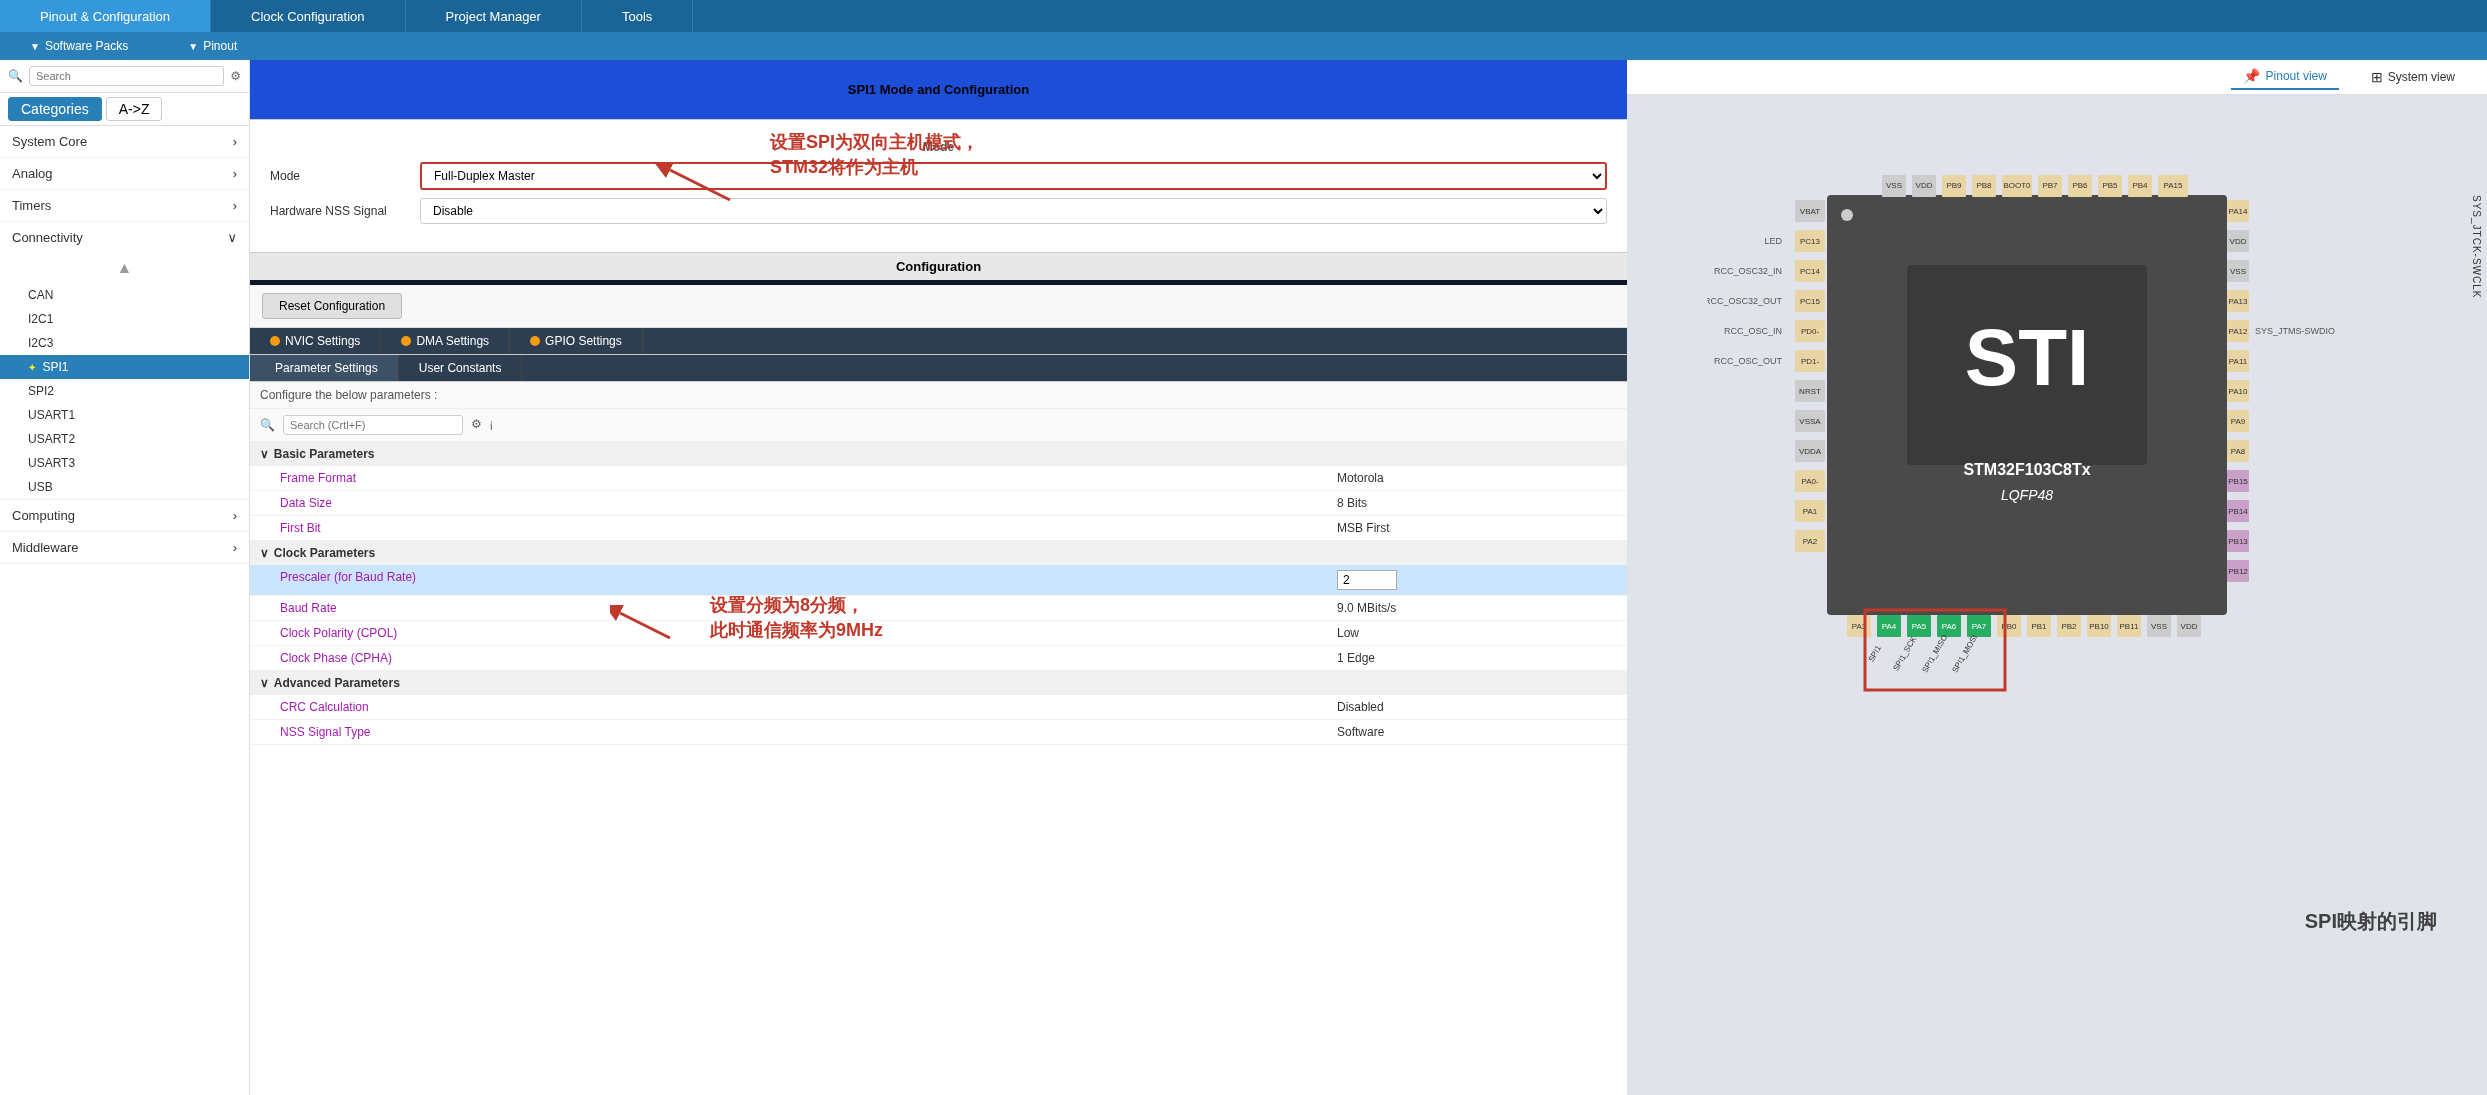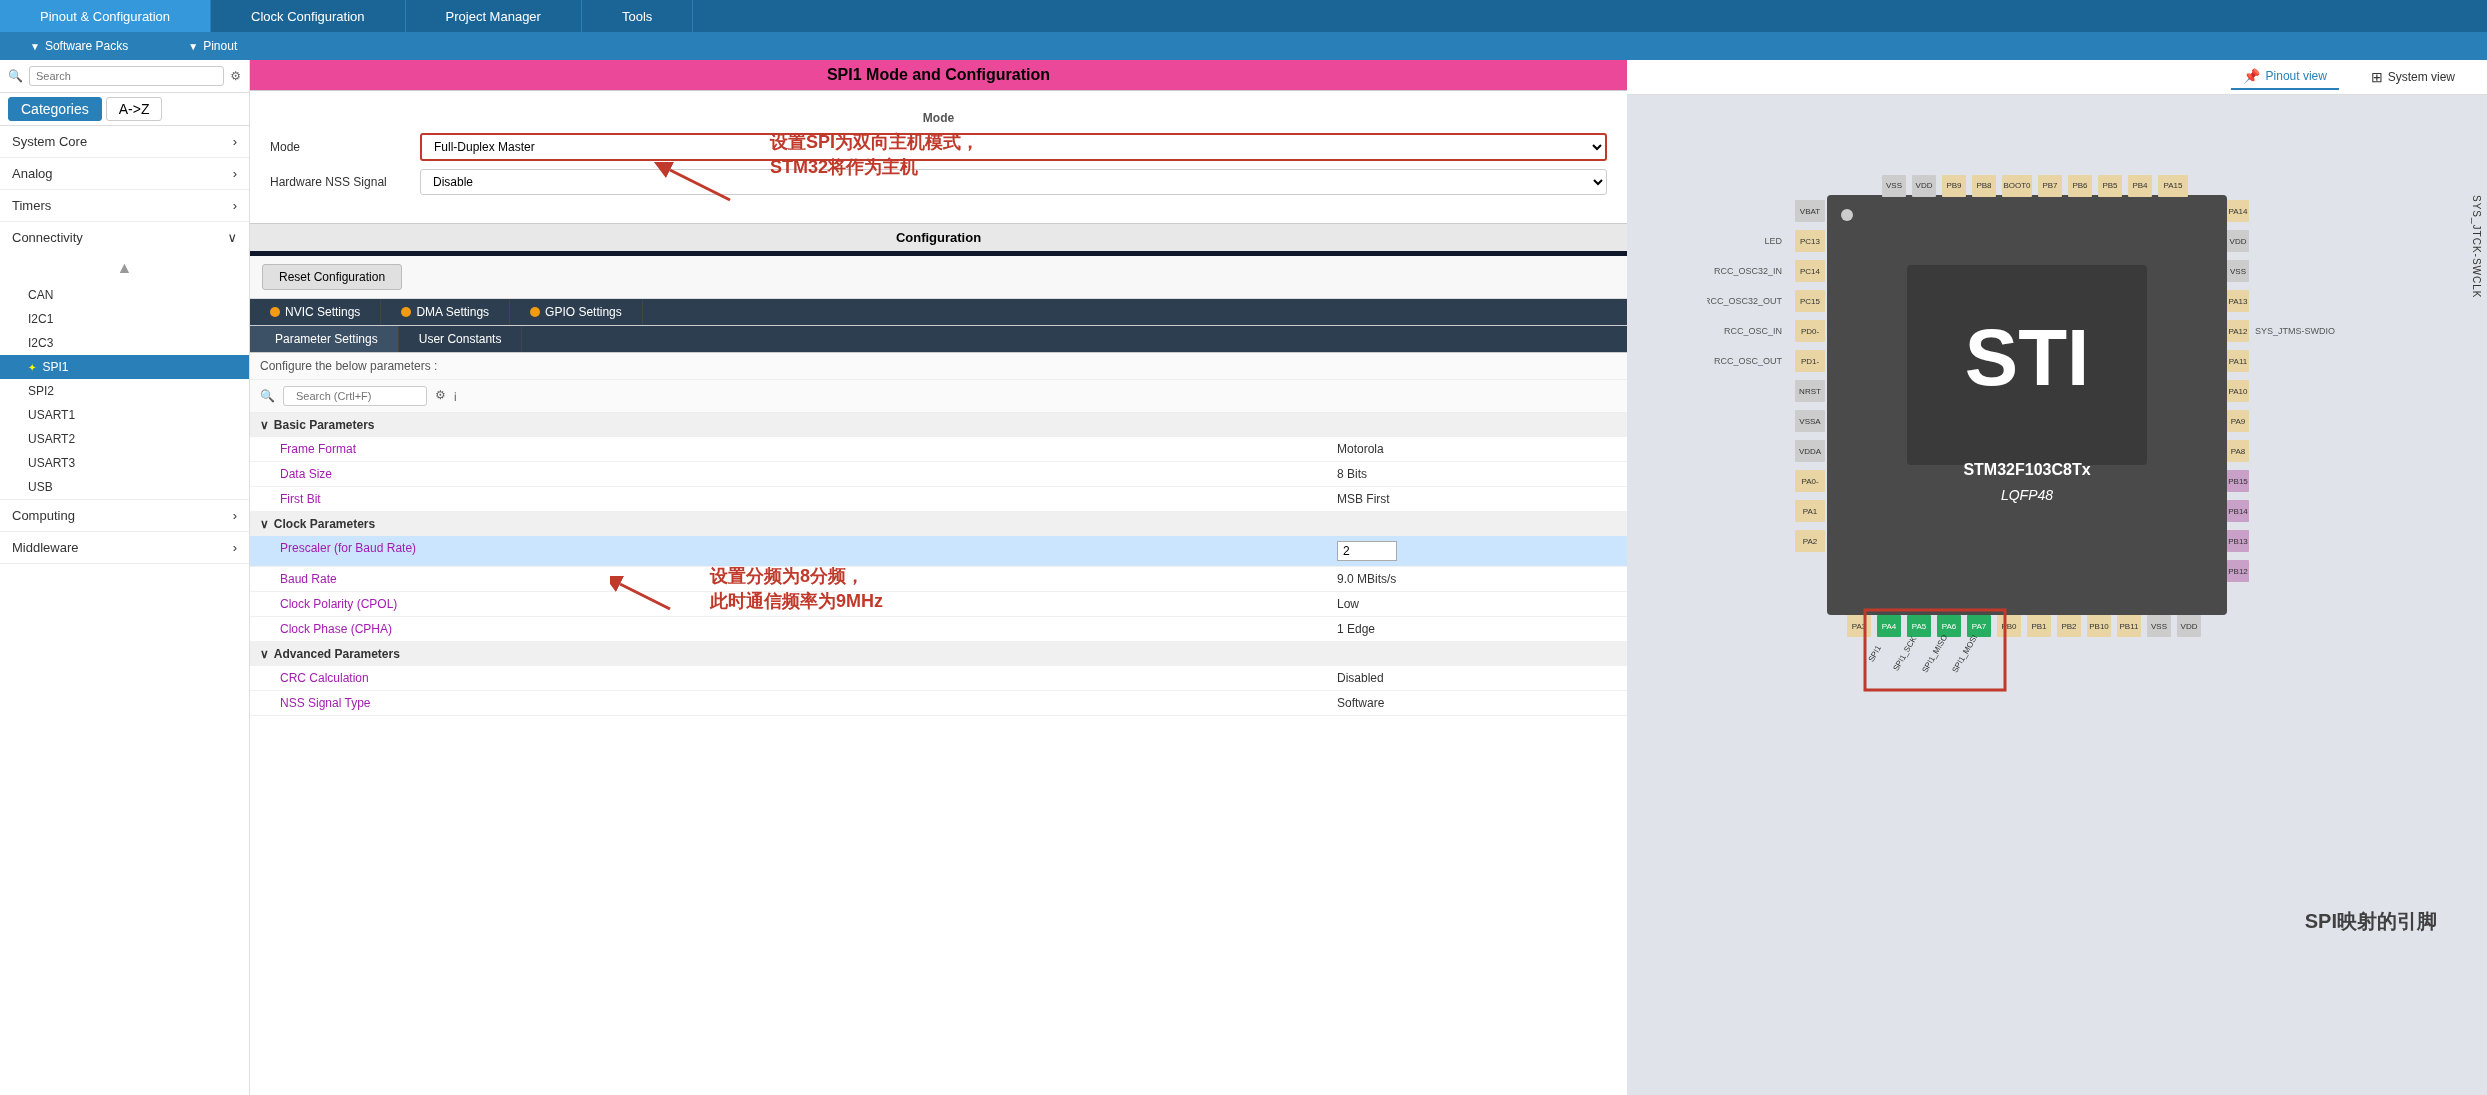--- a/index.html
+++ b/index.html
@@ -29,21 +29,21 @@
     .sidebar-section { border-bottom: 1px solid #eee; }
     .sidebar-section-header { padding: 8px 12px; font-size: 13px; color: #333; display: flex; justify-content: space-between; align-items: center; cursor: pointer; }
     .sidebar-item { padding: 5px 12px 5px 28px; font-size: 12px; color: #333; cursor: pointer; display: flex; align-items: center; gap: 6px; }
     .sidebar-item.selected { background: #2980b9; color: white; }
 
     
     .center-panel { flex: 1; display: flex; flex-direction: column; overflow: hidden; background: #f5f5f5; }
 
     
     .spi-config { background: white; border-bottom: 1px solid #ccc; }
-    .spi-config-title { text-align: center; padding: 6px; font-weight: bold; font-size: 16px; background: #ec4899; border-bottom: 1px solid #ccc; }
+    .spi-config-title { text-align: center; padding: 22px; font-weight: bold; font-size: 13px; background: #1d4ed8; border-bottom: 1px solid #ccc; }
     .mode-label-title { text-align: center; font-weight: bold; font-size: 12px; margin-bottom: 8px; color: #555; }
     .mode-row { display: flex; align-items: center; gap: 10px; margin-bottom: 8px; }
     .mode-row label { width: 140px; font-size: 12px; color: #333; }
     .mode-select { flex: 1; padding: 4px 8px; border: 2px solid #c0392b; border-radius: 3px; font-size: 12px; background: white; }
     .nss-select { flex: 1; padding: 4px 8px; border: 1px solid #ccc; border-radius: 3px; font-size: 12px; background: white; }
     .annotation-text { font-size: 22px; font-weight: bold; color: #c0392b; line-height: 1.3; }
 
     
     .config-section { background: white; flex: 1; overflow-y: auto; }
     .config-title { text-align: center; padding: 6px; font-weight: bold; font-size: 13px; background: #e8e8e8; border-bottom: 5px solid #0f172a; }
@@ -278,21 +278,21 @@
         <div class="sub-tab-item">
           <span>User Constants</span>
         </div>
       </div>
 
       <div class="configure-text">
         <span>Configure the below parameters :</span>
       </div>
       <div class="params-search">
         <span style="color:#666;">🔍</span>
-        <input type="text" style="border: 1px solid rgb(204, 204, 204); border-radius: 3px; padding: 3px 12px; font-size: 11px; width: 144px;" placeholder="Search (Crtl+F)">
+        <input type="text" style="border: 1px solid rgb(204, 204, 204); border-radius: 3px; padding: 3px 6px; font-size: 11px; width: 180px;" placeholder="Search (Crtl+F)">
         <div class="params-search-icons">
           <span style="cursor:pointer;">⚙</span>
           <span style="cursor:pointer; margin-left: auto;">ℹ</span>
         </div>
       </div>
 
       <div class="params-table">
         <div class="params-section-header">
           <span>∨</span>
           <span>Basic Parameters</span>

